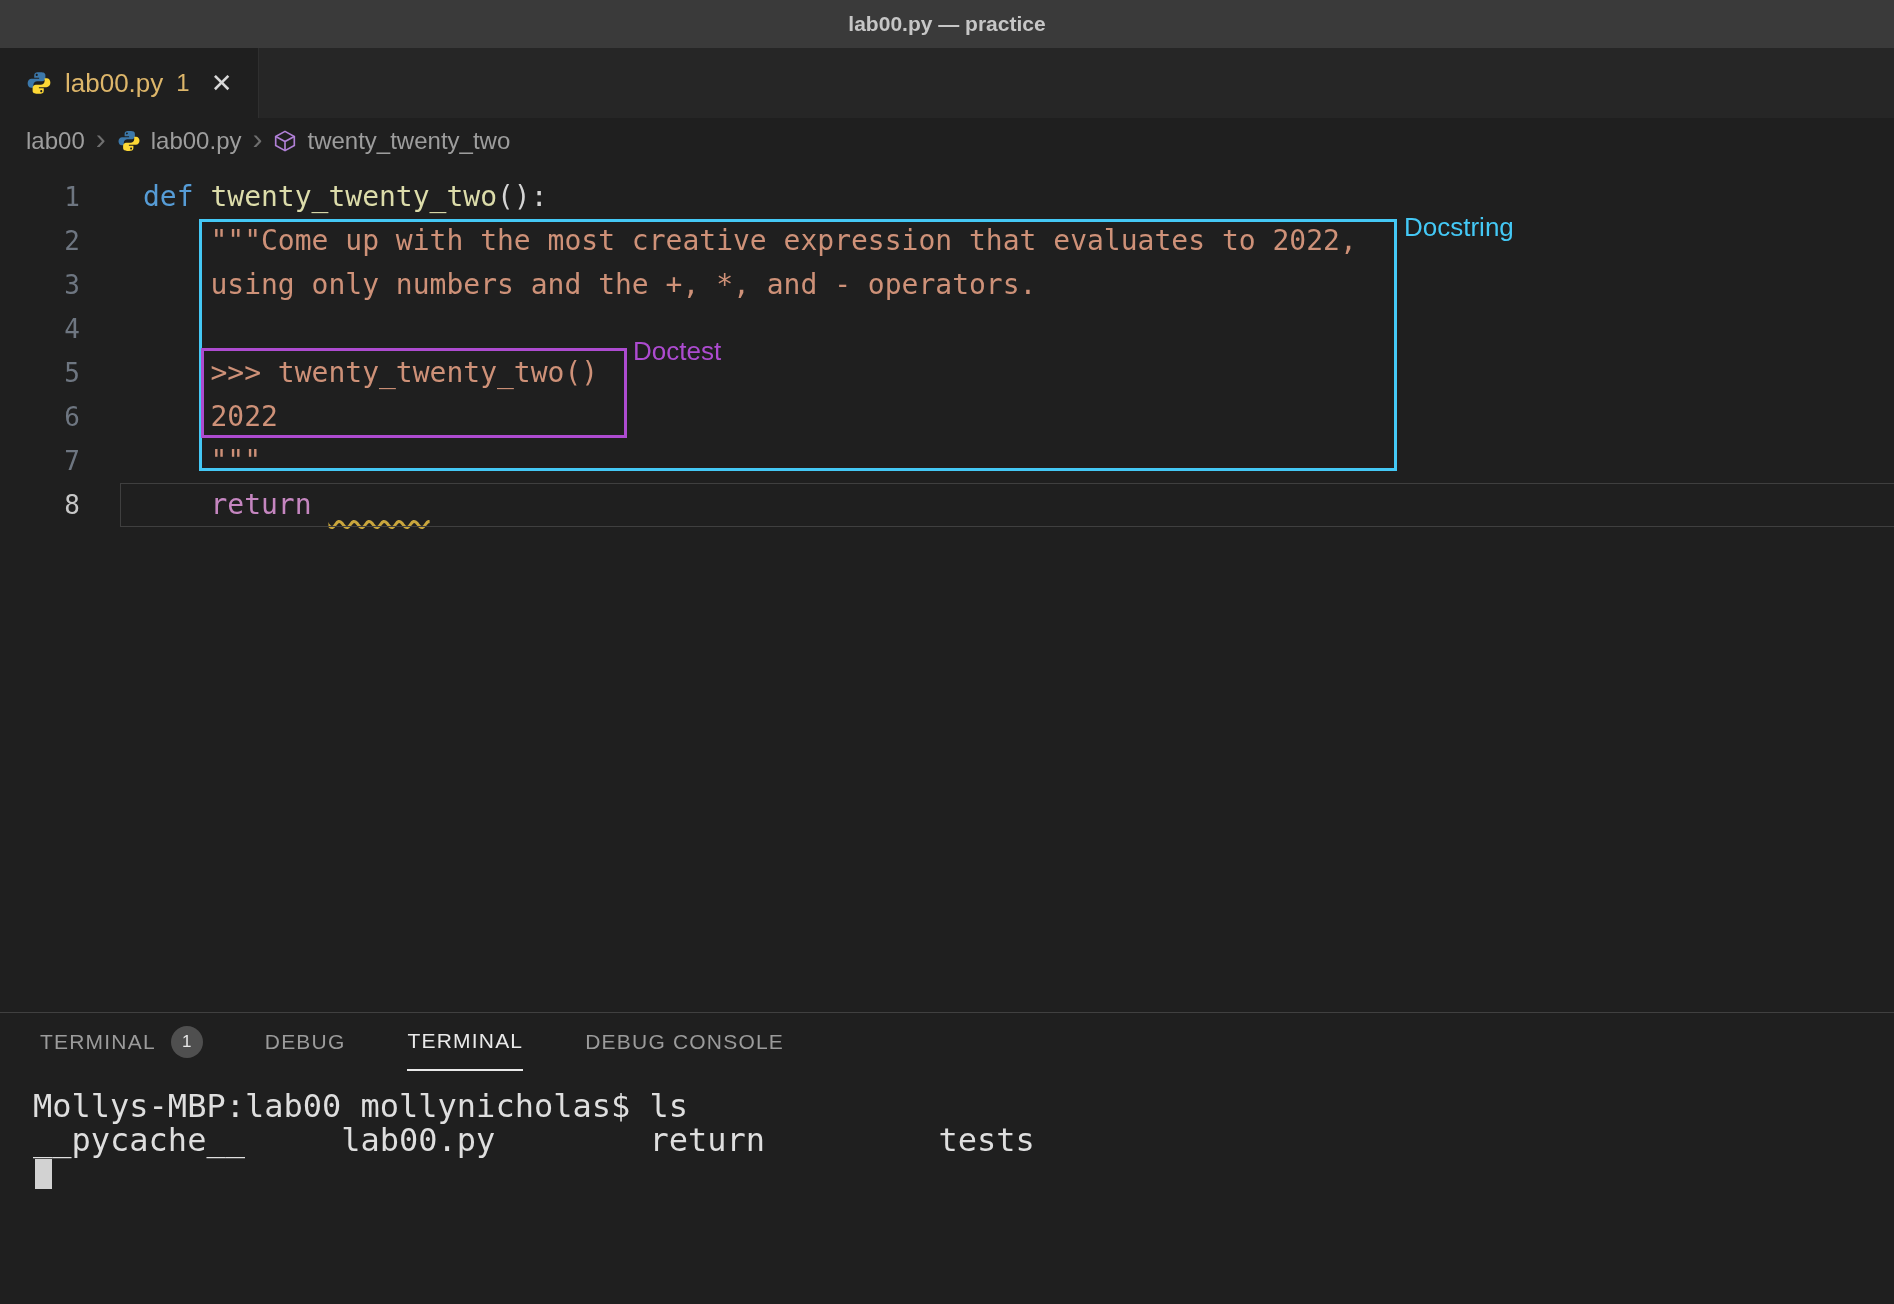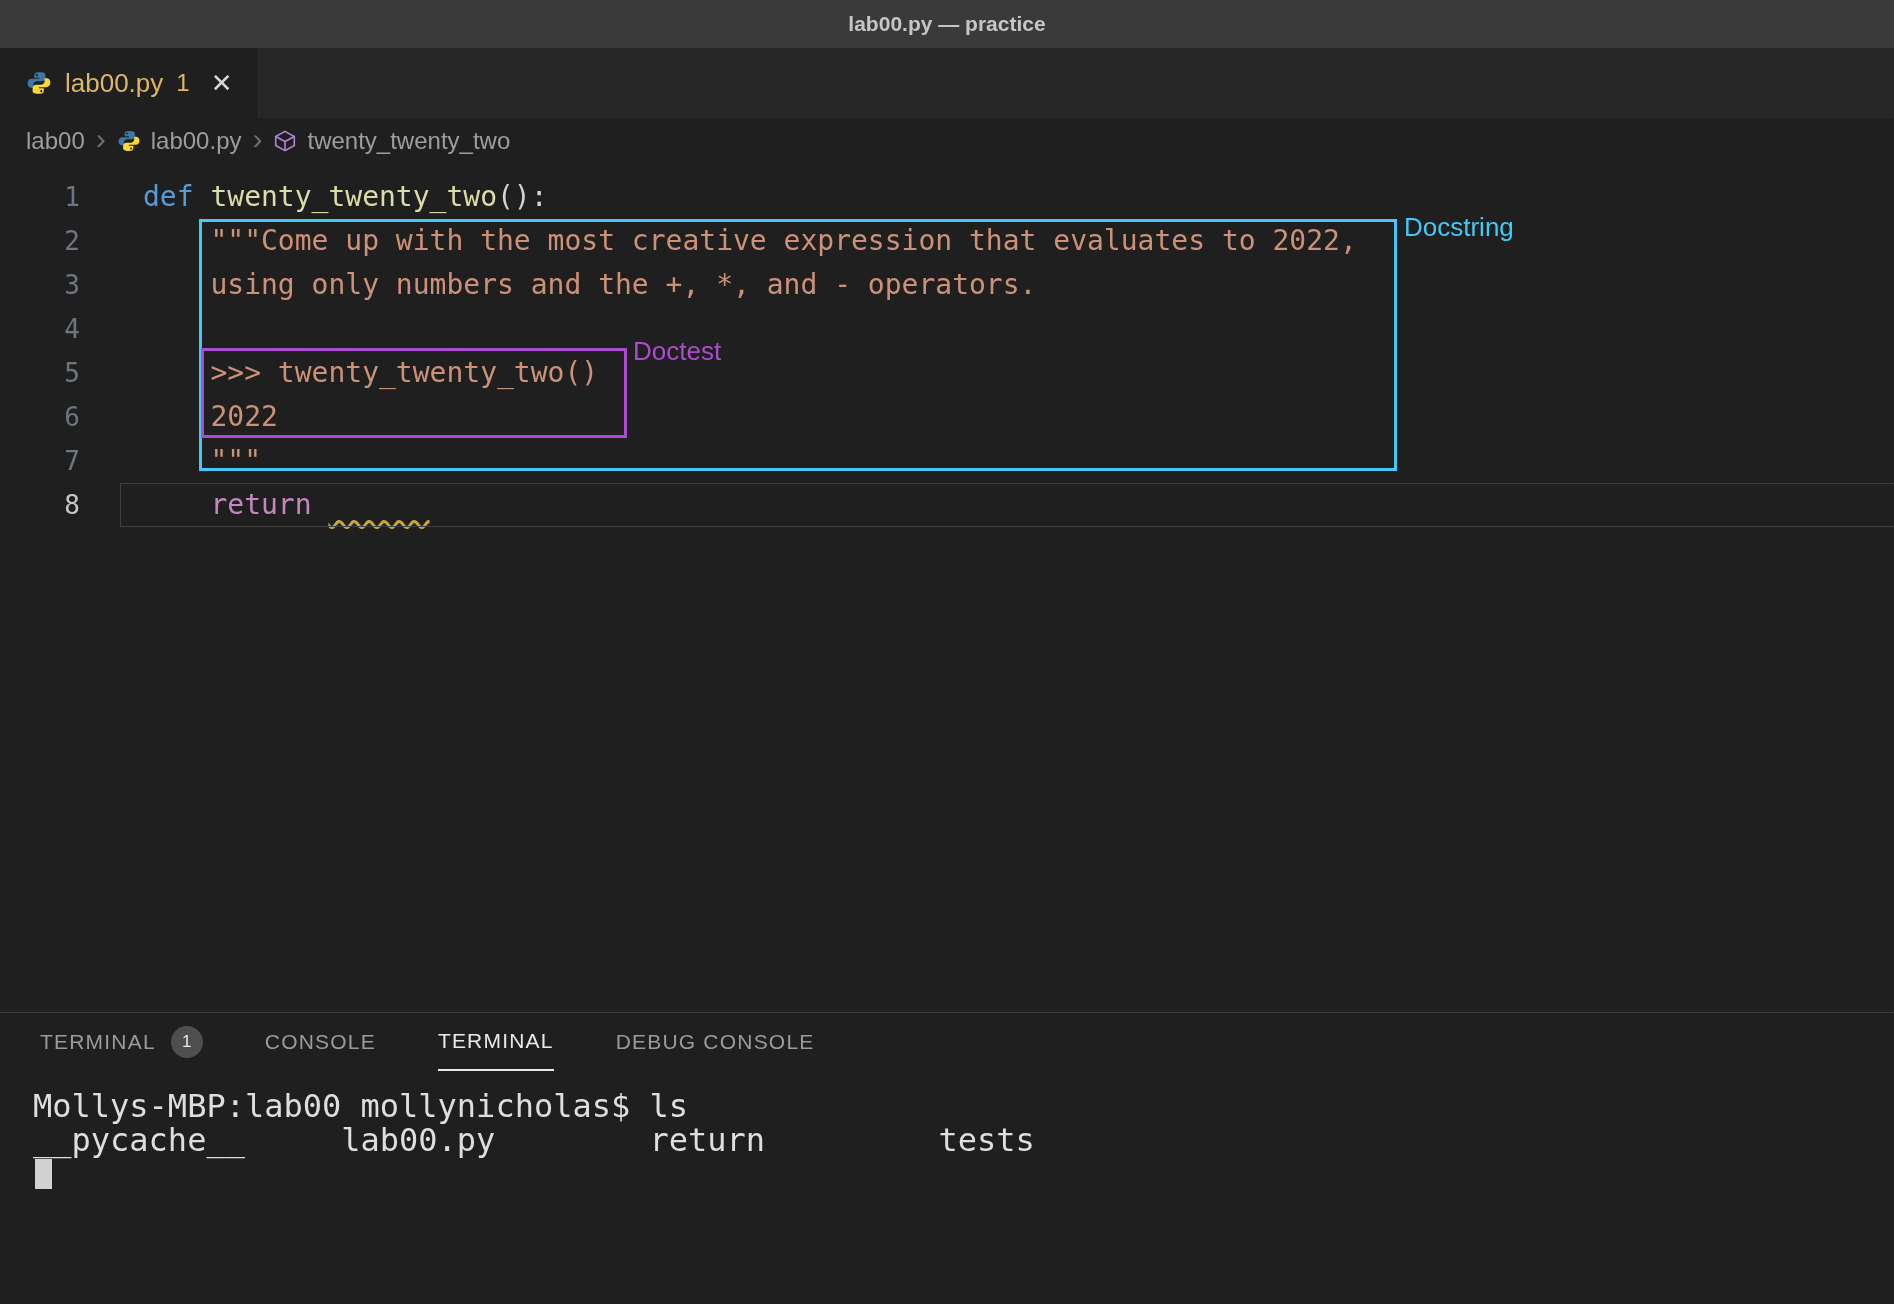--- a/index.html
+++ b/index.html
@@ -110,21 +110,21 @@
     <div class="ann-label doctest-label" style="color: rgb(173, 75, 208);">Doctest</div>
   </div>
 
   <section class="panel">
     <div class="panel-tabs">
         <div class="panel-tab">
           <span>TERMINAL</span>
           <span class="badge">1</span>
         </div>
         <div class="panel-tab">
-          <span>CONSOLE</span>
+          <span>DEBUG</span>
         </div>
         <div class="panel-tab active">
           <span>TERMINAL</span>
         </div>
         <div class="panel-tab">
           <span>DEBUG CONSOLE</span>
         </div>
       </div>
     <div class="terminal">
         <div class="term-line">Mollys-MBP:lab00 mollynicholas$ ls</div>

